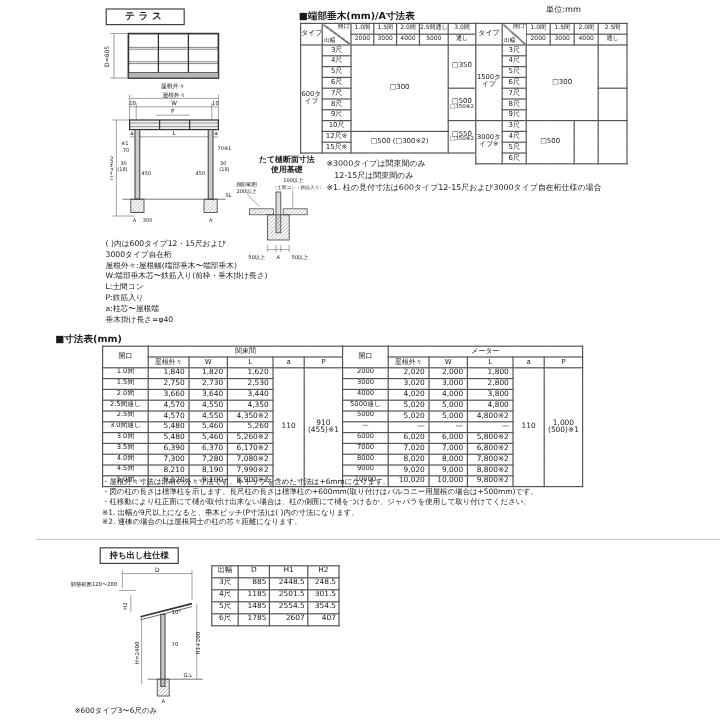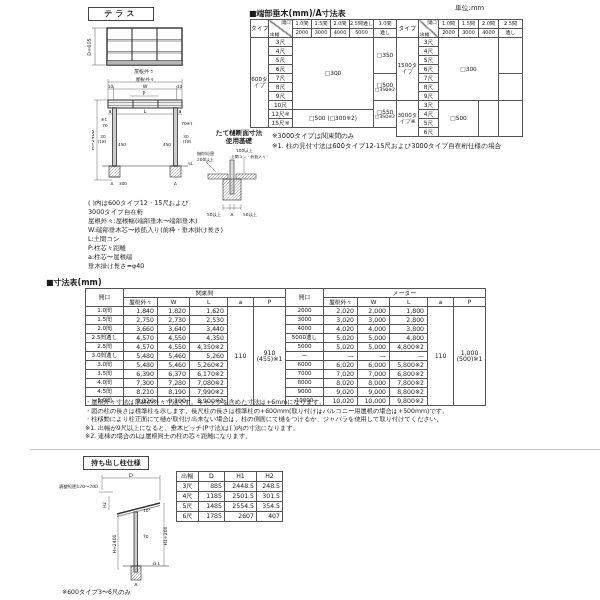--- a/index.html
+++ b/index.html
@@ -130,21 +130,21 @@
   <text x="83.5" y="109" font-size="4.2" text-anchor="middle">A</text>
 </svg>
 </div>
 
 <div class="abs" style="left:88px;top:199px;font-size:6.4px;line-height:9px">
   <div>( )内は600タイプ12・15尺および</div>
   <div>3000タイプ自在桁</div>
   <div>屋根外々:屋根幅(端部垂木〜端部垂木)</div>
   <div>W:端部垂木芯〜鉄筋入り(前枠・垂木掛け長さ)</div>
   <div>L:土間コン</div>
-  <div>P:柱芯々距離</div>
+  <div>P:鉄筋入り</div>
   <div>a:柱芯〜屋根端</div>
   <div>垂木掛け長さ=φ40</div>
 </div>
 
 <table class="ft abs" style="left:250px;top:19px;width:146px">
   <colgroup>
       <col style="width:18px">
       <col style="width:24px">
       <col style="width:19px">
       <col style="width:19px">
@@ -317,20 +317,21 @@
     <line x1="27" y1="62" x2="45" y2="62" stroke-width="0.4"></line>
   </g>
   <text x="18" y="70" font-size="4.3" text-anchor="middle">50以上</text>
   <text x="36" y="70" font-size="4.3" text-anchor="middle">A</text>
   <text x="54" y="70" font-size="4.3" text-anchor="middle">50以上</text>
 </svg>
 </div>
 
 <div class="abs" style="left:272px;top:131px;font-size:6.6px;line-height:10px">
   <div>※3000タイプは関東間のみ</div>
+  <div>　12-15尺は関東間のみ</div>
   <div>※1. 柱の見付寸法は600タイプ12-15尺および3000タイプ自在桁仕様の場合</div>
 </div>
 
 <div class="abs bold" style="left:46px;top:277px;font-size:8px">■寸法表(mm)</div>
 
 <div class="abs" style="left:85px;top:288px;display:flex">
 <table class="dimt" style="width:200px">
   <colgroup>
         <col style="width:38px">
         <col style="width:34px">

